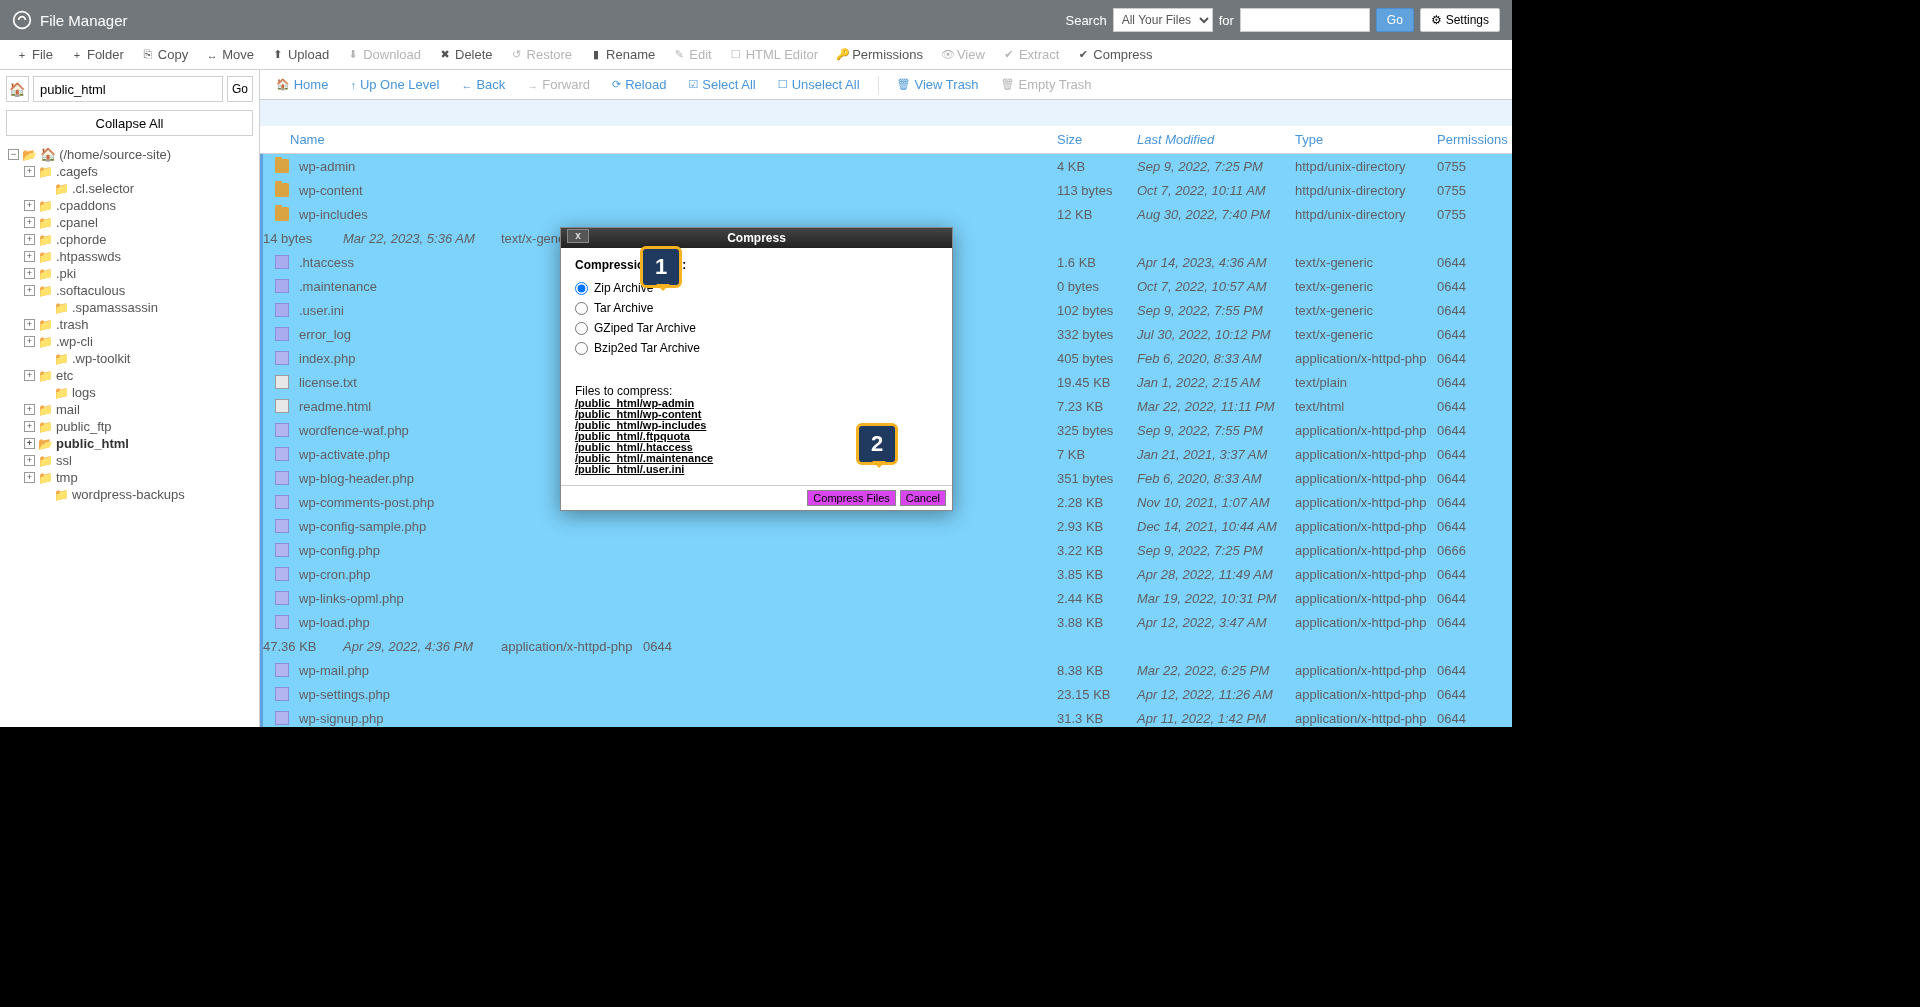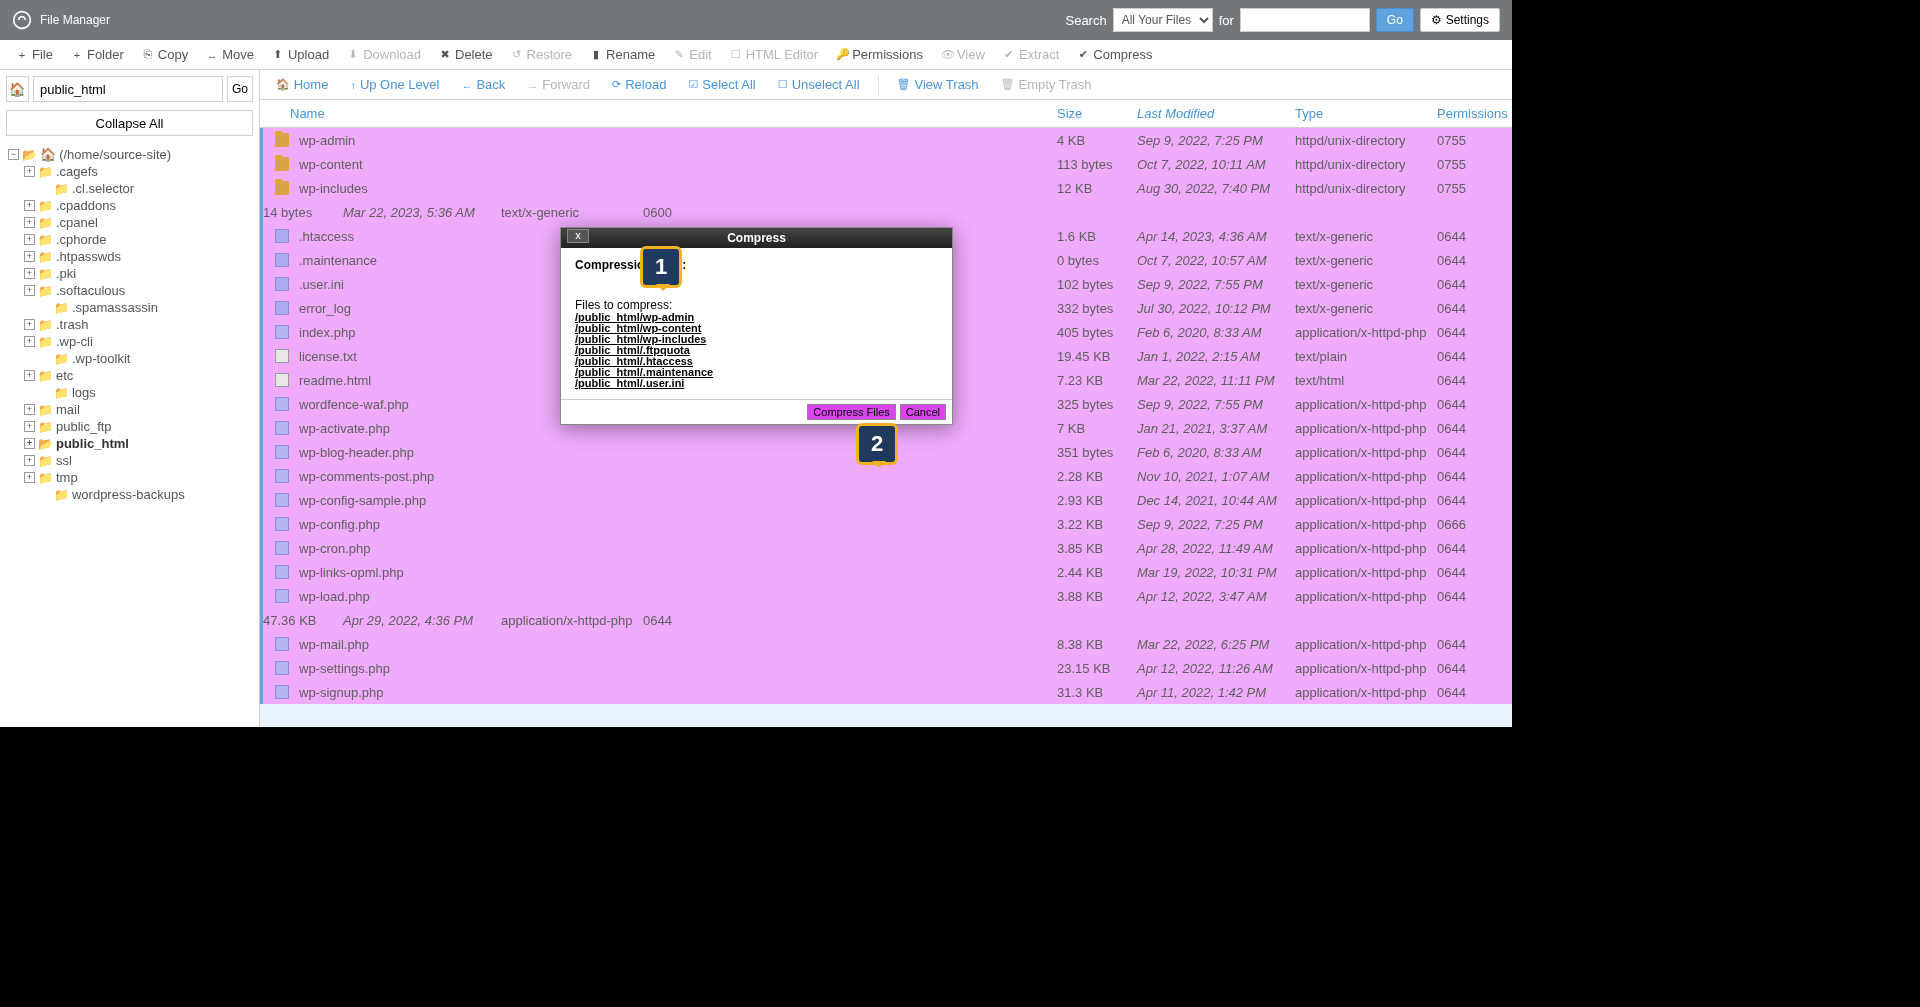--- a/index.html
+++ b/index.html
@@ -1,21 +1,21 @@
 <!DOCTYPE html>
 <html><head>
 <meta charset="utf-8">
 <style>
 * { margin: 0; padding: 0; box-sizing: border-box; font-family: -apple-system, BlinkMacSystemFont, "Segoe UI", Helvetica, Arial, sans-serif; }
 body { background: #000; width: 1512px; height: 793px; overflow: hidden; font-size: 13px; }
 .app { width: 100%; height: 727px; background: #fff; display: flex; flex-direction: column; }
 
 
 .topbar { background: #72777b; height: 40px; display: flex; align-items: center; padding: 0 12px; color: #fff; }
-.logo { display: flex; align-items: center; gap: 8px; font-size: 12px; }
+.logo { display: flex; align-items: center; gap: 8px; font-size: 15px; }
 .logo-icon { width: 20px; height: 20px; }
 .spacer { flex: 1; }
 .search-area { display: flex; align-items: center; gap: 6px; font-size: 13px; margin-left: 32px; }
 .search-area select { height: 24px; border: 1px solid #ccc; font-size: 12px; padding: 0 4px; background:#fff; color:#555; width:100px;}
 .search-area input { height: 24px; border: 1px solid #ccc; width: 130px; padding: 0 4px; }
 .btn-go { background: #5fa2dd; color: #fff; border: 1px solid #4a8fcf; height: 24px; padding: 0 10px; font-size: 12px; cursor:pointer; border-radius:2px;}
 .btn-settings { background: #fff; border: 1px solid #ccc; height: 24px; padding: 0 10px; font-size: 12px; display:flex; align-items:center; gap:4px; cursor:pointer; border-radius:2px;}
 
 
 .toolbar { background: #fff; border-bottom: 1px solid #d0d0d0; height: 30px; display: flex; align-items: center; padding: 0 8px; gap: 2px; box-shadow: 0 1px 2px rgba(0,0,0,0.05); }
@@ -46,28 +46,28 @@
 
 
 .content { flex:1; display:flex; flex-direction:column; min-width:0; background:#e9f3fe;}
 .actionbar { height: 30px; background:#fff; border-bottom: 1px solid #d0d0d0; display:flex; align-items:center; padding: 0 8px; gap: 6px;}
 .abtn { display:flex; align-items:center; gap:4px; padding:4px 8px; font-size:13px; color:#4895d9; cursor:pointer;}
 .abtn.disabled { color:#b5b5b5;}
 .abtn .ico { font-size:11px;}
 .sep { width:1px; height:18px; background:#e0e0e0; margin: 0 4px;}
 
 
-.tbl-head { display:flex; background:#fff; border-bottom:1px solid #d0d0d0; height:28px; align-items:center; font-size:13px; color:#4895d9;}
+.tbl-head { display:flex; background:#fff; border-bottom:1px solid #d0d0d0; height:28px; align-items:center; font-size:13px; color:#4895d9;margin-top:26px;}
 .col-name { flex: 1; padding-left: 30px; display:flex; align-items:center; gap:4px;}
 .col-size { width: 80px;}
 .col-mod { width: 158px; font-style: italic;}
 .col-type { width: 142px;}
 .col-perm { width: 75px;}
 .tbl-body { flex:1; overflow:auto;}
-.row { display:flex; height:24px; align-items:center; font-size:13px; background:#f0abfc; border-left:3px solid #5fa2dd; color:#606060;}
+.row { display:flex; height:24px; align-items:center; font-size:13px; background:#7dd3fc; border-left:3px solid #5fa2dd; color:#606060;}
 .row .col-name { display:flex; align-items:center; gap:10px; padding-left:12px;}
 .ficon { width:14px; height:14px; display:inline-block;}
 .ficon.folder { background:#d9a441; border-radius:1px; position:relative;}
 .ficon.folder::before{content:'';position:absolute;top:-2px;left:0;width:7px;height:2px;background:#d9a441;border-radius:1px 1px 0 0;}
 .ficon.file { background:#fff; border:1px solid #9c9c9c; position:relative;}
 .ficon.file.txt { border-color:#8a8ee0; background:#a9acee;}
 .ficon.file.php { border-color:#8a8ee0; background:#b2b5ef;}
 .ficon.file.gen { border-color:#9c9c9c; background:#e8e8e8;}
 
 
@@ -588,20 +588,38 @@
   </div>
 </div>
 
 <div class="modal">
   <div class="modal-title">
     <div class="modal-close">x</div>
     <span>Compress</span>
   </div>
   <div class="modal-body">
     <div class="lbl">Compression Type:</div>
+    <div id="radios">
+        <div class="radio-row">
+          <input type="radio" name="ct" checked="" style="">
+          <span>Zip Archive</span>
+        </div>
+        <div class="radio-row">
+          <input type="radio" name="ct" style="">
+          <span>Tar Archive</span>
+        </div>
+        <div class="radio-row">
+          <input type="radio" name="ct" style="">
+          <span>GZiped Tar Archive</span>
+        </div>
+        <div class="radio-row">
+          <input type="radio" name="ct" style="">
+          <span>Bzip2ed Tar Archive</span>
+        </div>
+      </div>
     <div class="files-lbl">Files to compress:</div>
     <div class="files-list" id="fileslist">
         <div>/public_html/wp-admin</div>
         <div>/public_html/wp-content</div>
         <div>/public_html/wp-includes</div>
         <div>/public_html/.ftpquota</div>
         <div>/public_html/.htaccess</div>
         <div>/public_html/.maintenance</div>
         <div>/public_html/.user.ini</div>
       </div>

